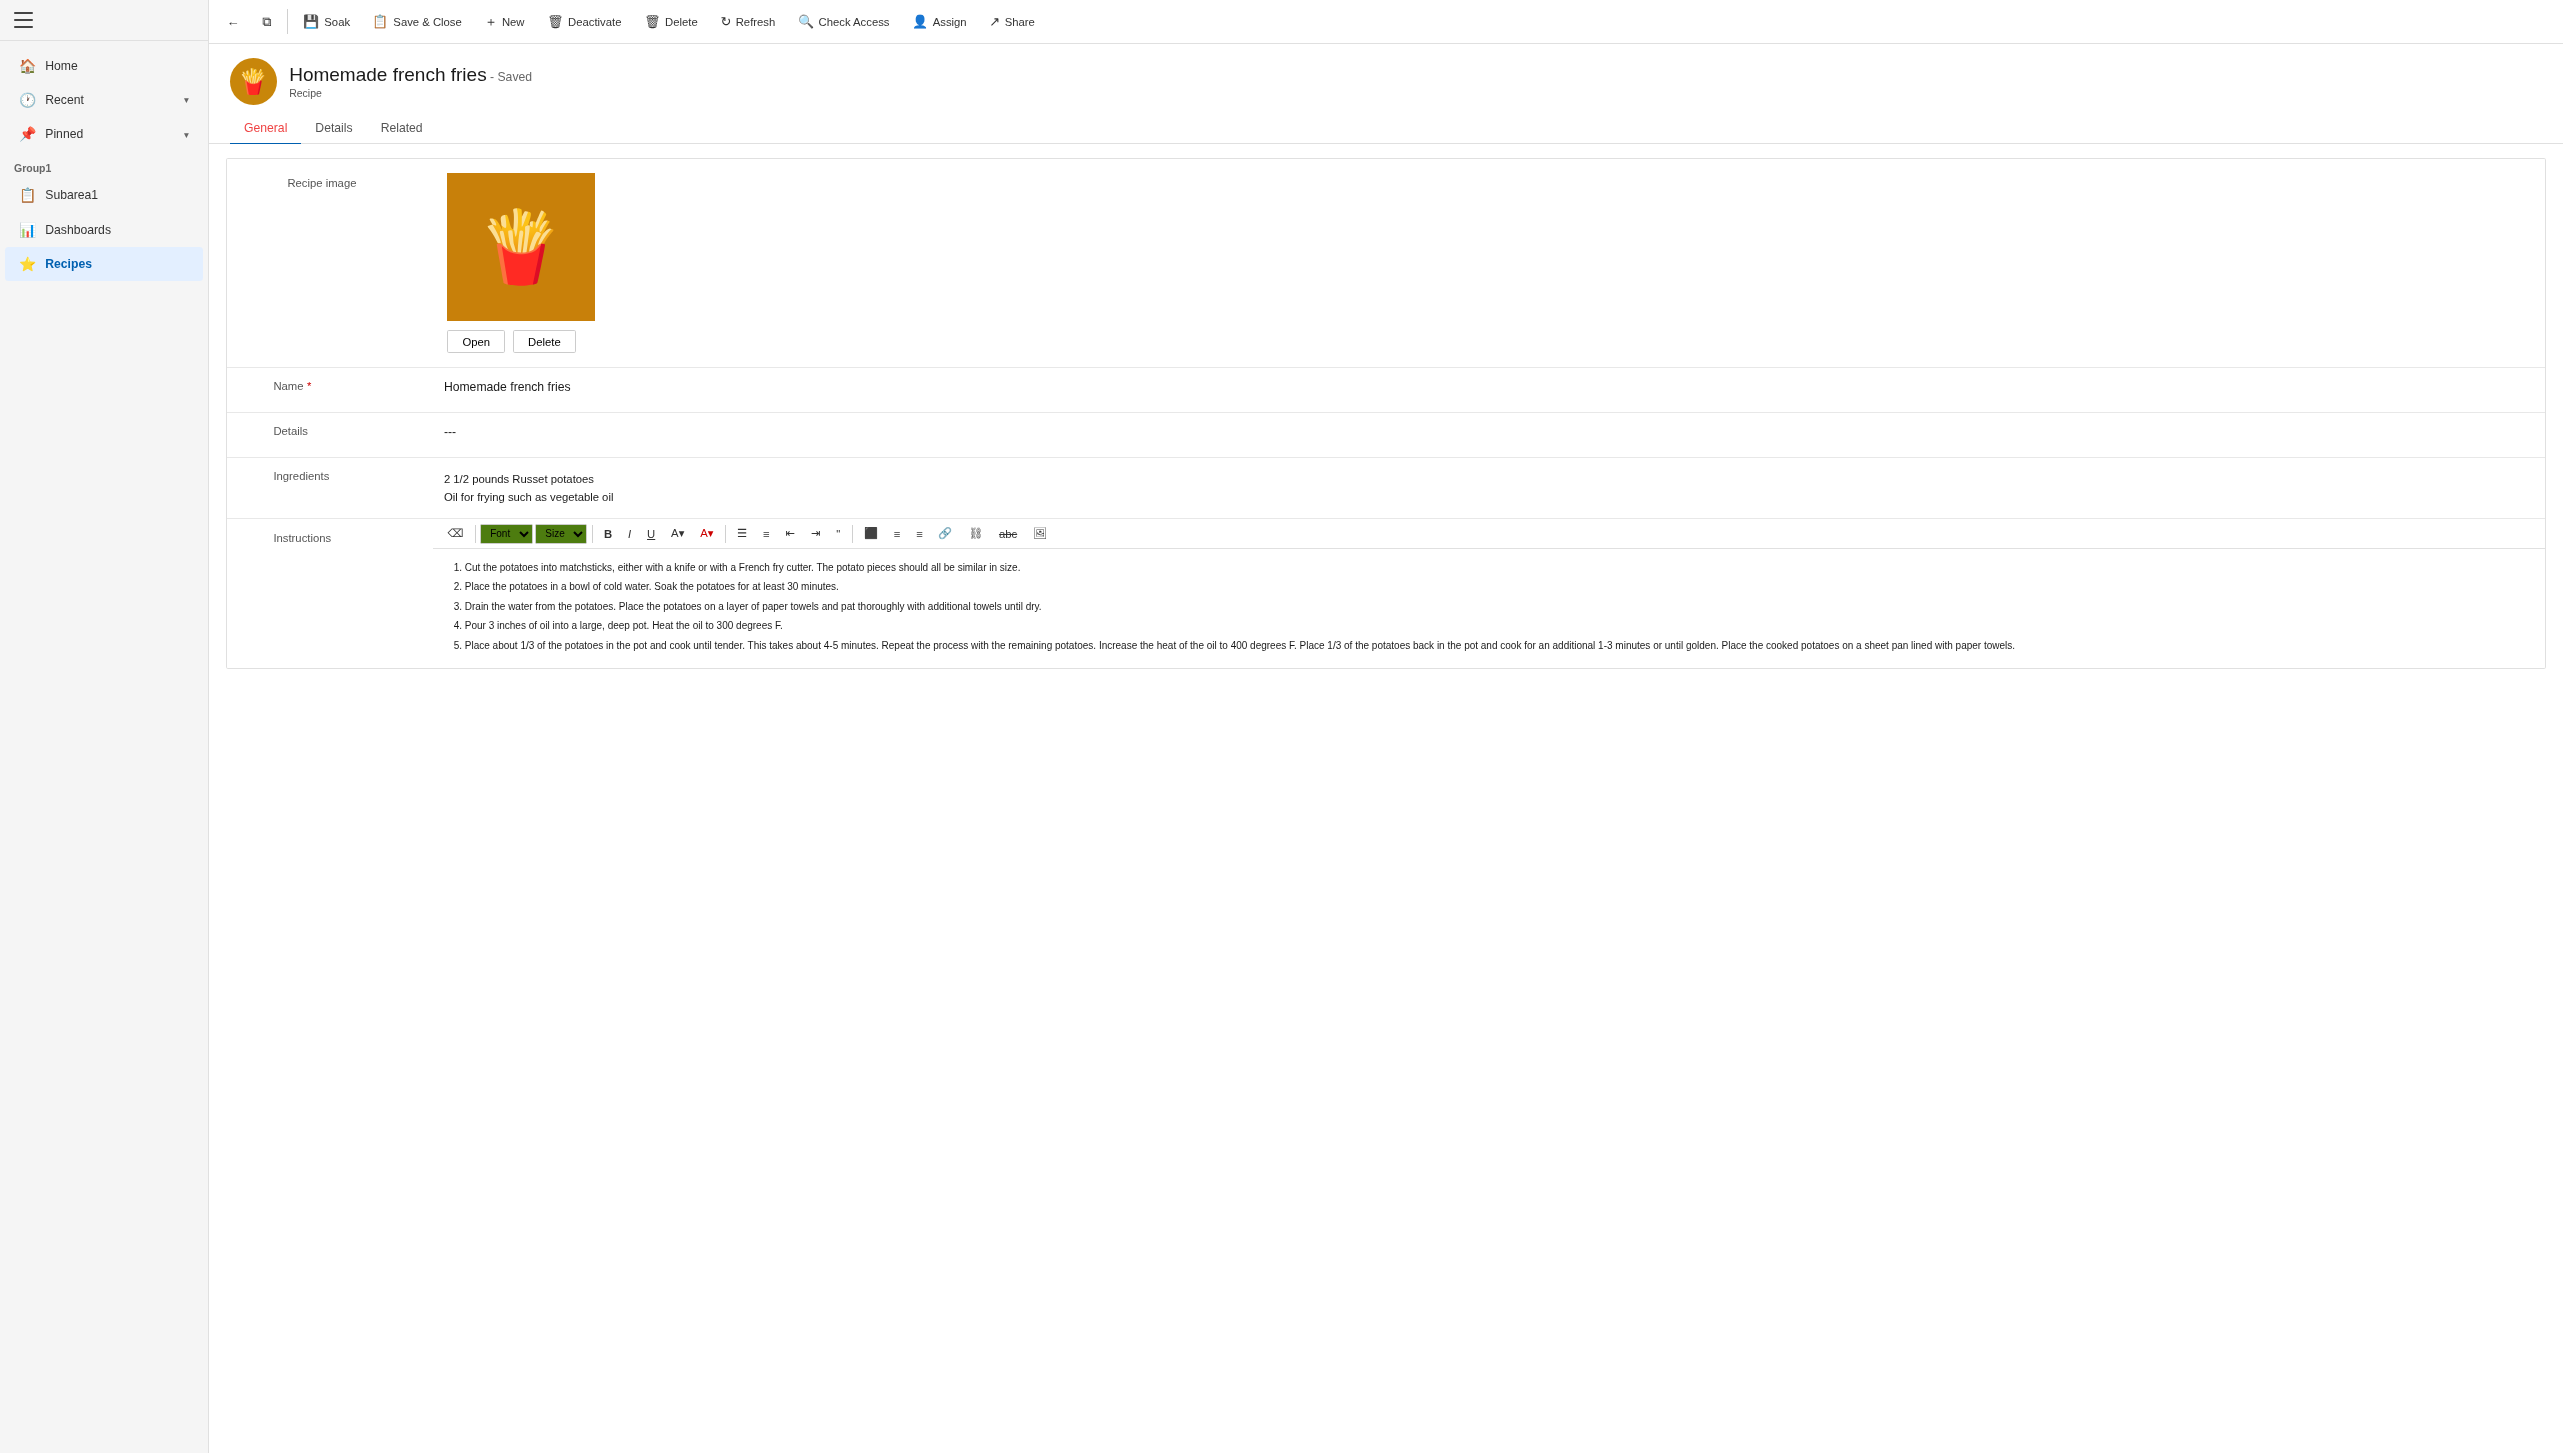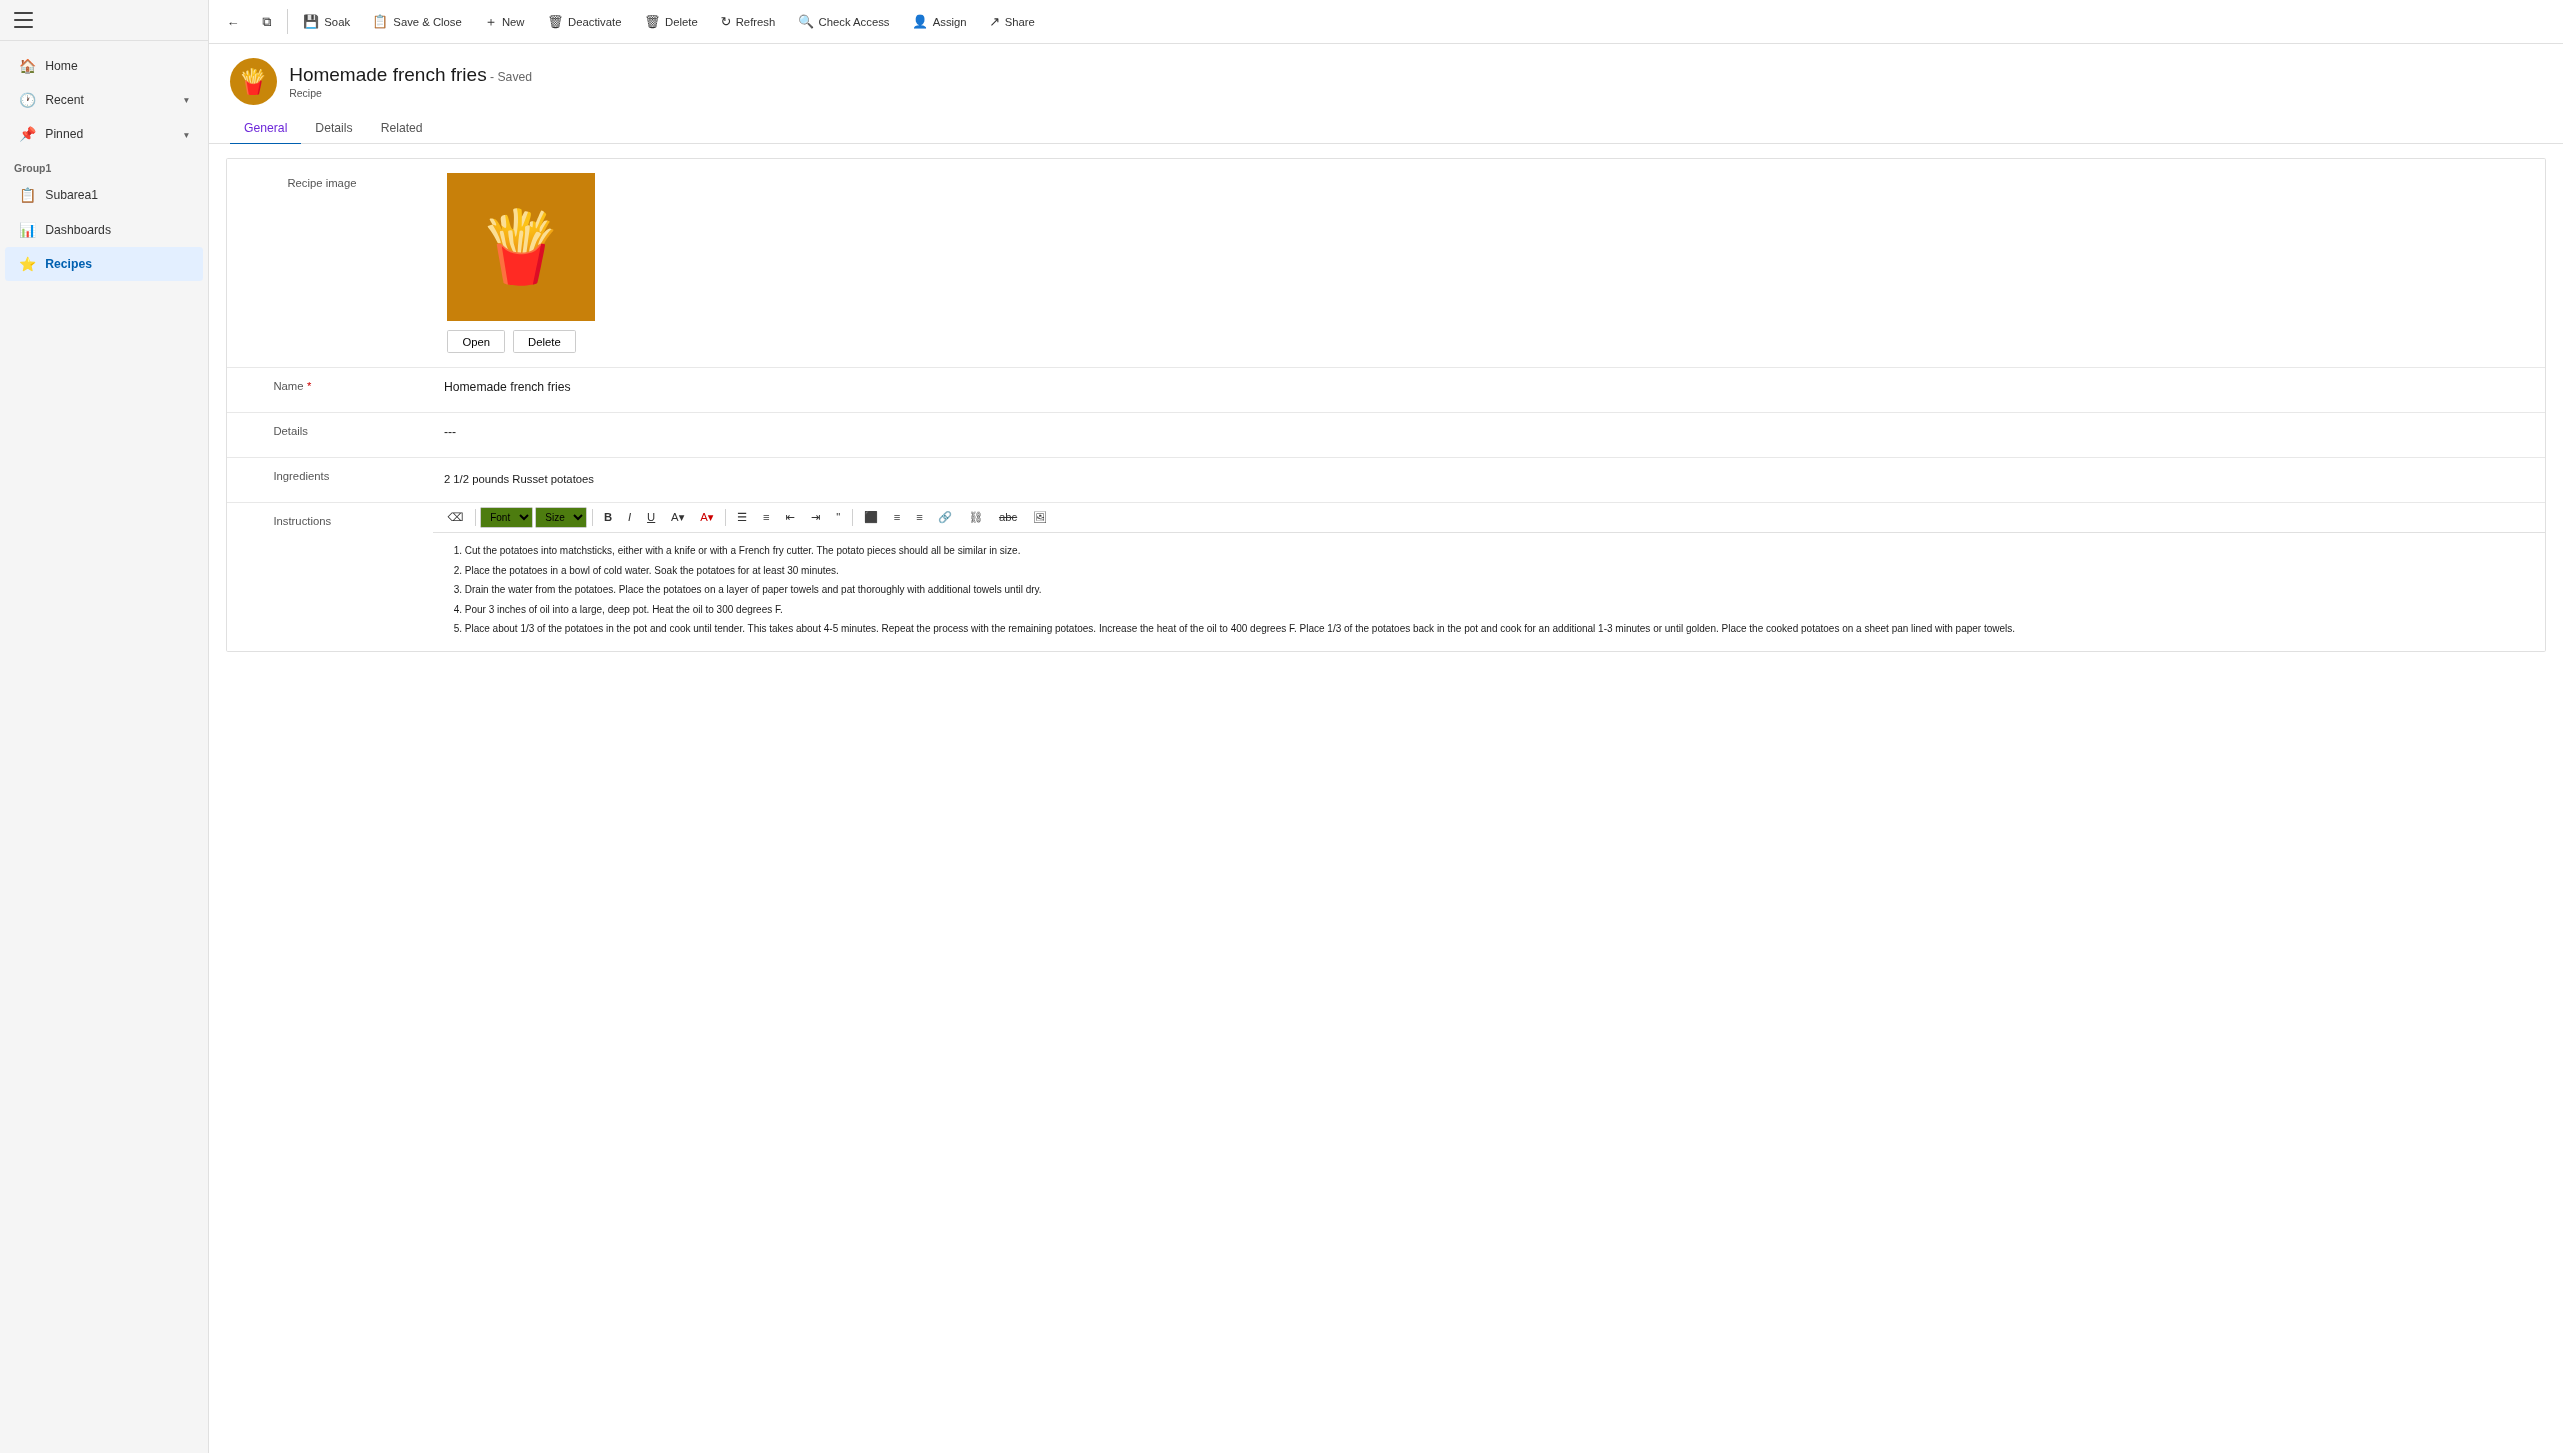--- a/index.html
+++ b/index.html
@@ -72,21 +72,21 @@
 
     
     .tabs {
       display: flex; align-items: flex-end; padding: 0 21px;
       border-bottom: 0.9px solid #e0e0e0; flex-shrink: 0;
     }
     .tab {
       padding: 8.7px 14px; cursor: pointer; font-size: 12.2px; color: #555;
       border-bottom: 1.7px solid transparent; margin-bottom: -0.9px;
     }
-    .tab.active { color: #6d28d9; border-bottom: 1.7px solid #0060b0; font-weight: 500; }
+    .tab.active { color: #ef4444; border-bottom: 1.7px solid #0060b0; font-weight: 500; }
 
     
     .form-content {
       flex: 1; overflow-y: auto; padding: 0;
     }
     .form-section {
       border: 0.9px solid #e0e0e0; margin: 14px 17.4px; border-radius: 1.7px;
     }
     .form-row {
       display: flex; align-items: flex-start; border-bottom: 0.9px solid #e8e8e8;
@@ -293,20 +293,21 @@
 
       <div class="form-row">
         <div class="form-label">Details</div>
         <div class="form-value">---</div>
       </div>
 
       <div class="form-row">
         <div class="form-label">Ingredients</div>
         <div class="form-value ingredients-text">
           <div>2 1/2 pounds Russet potatoes</div>
+          <div>Oil for frying such as vegetable oil</div>
         </div>
       </div>
 
       <div class="form-row" style="flex-direction: column; align-items: stretch;">
         <div style="display: flex; align-items: flex-start;">
           <div class="form-label">Instructions</div>
           <div style="flex:1;">
 
             <div class="rte-toolbar">
               <button class="rte-btn" title="Clear formatting">

